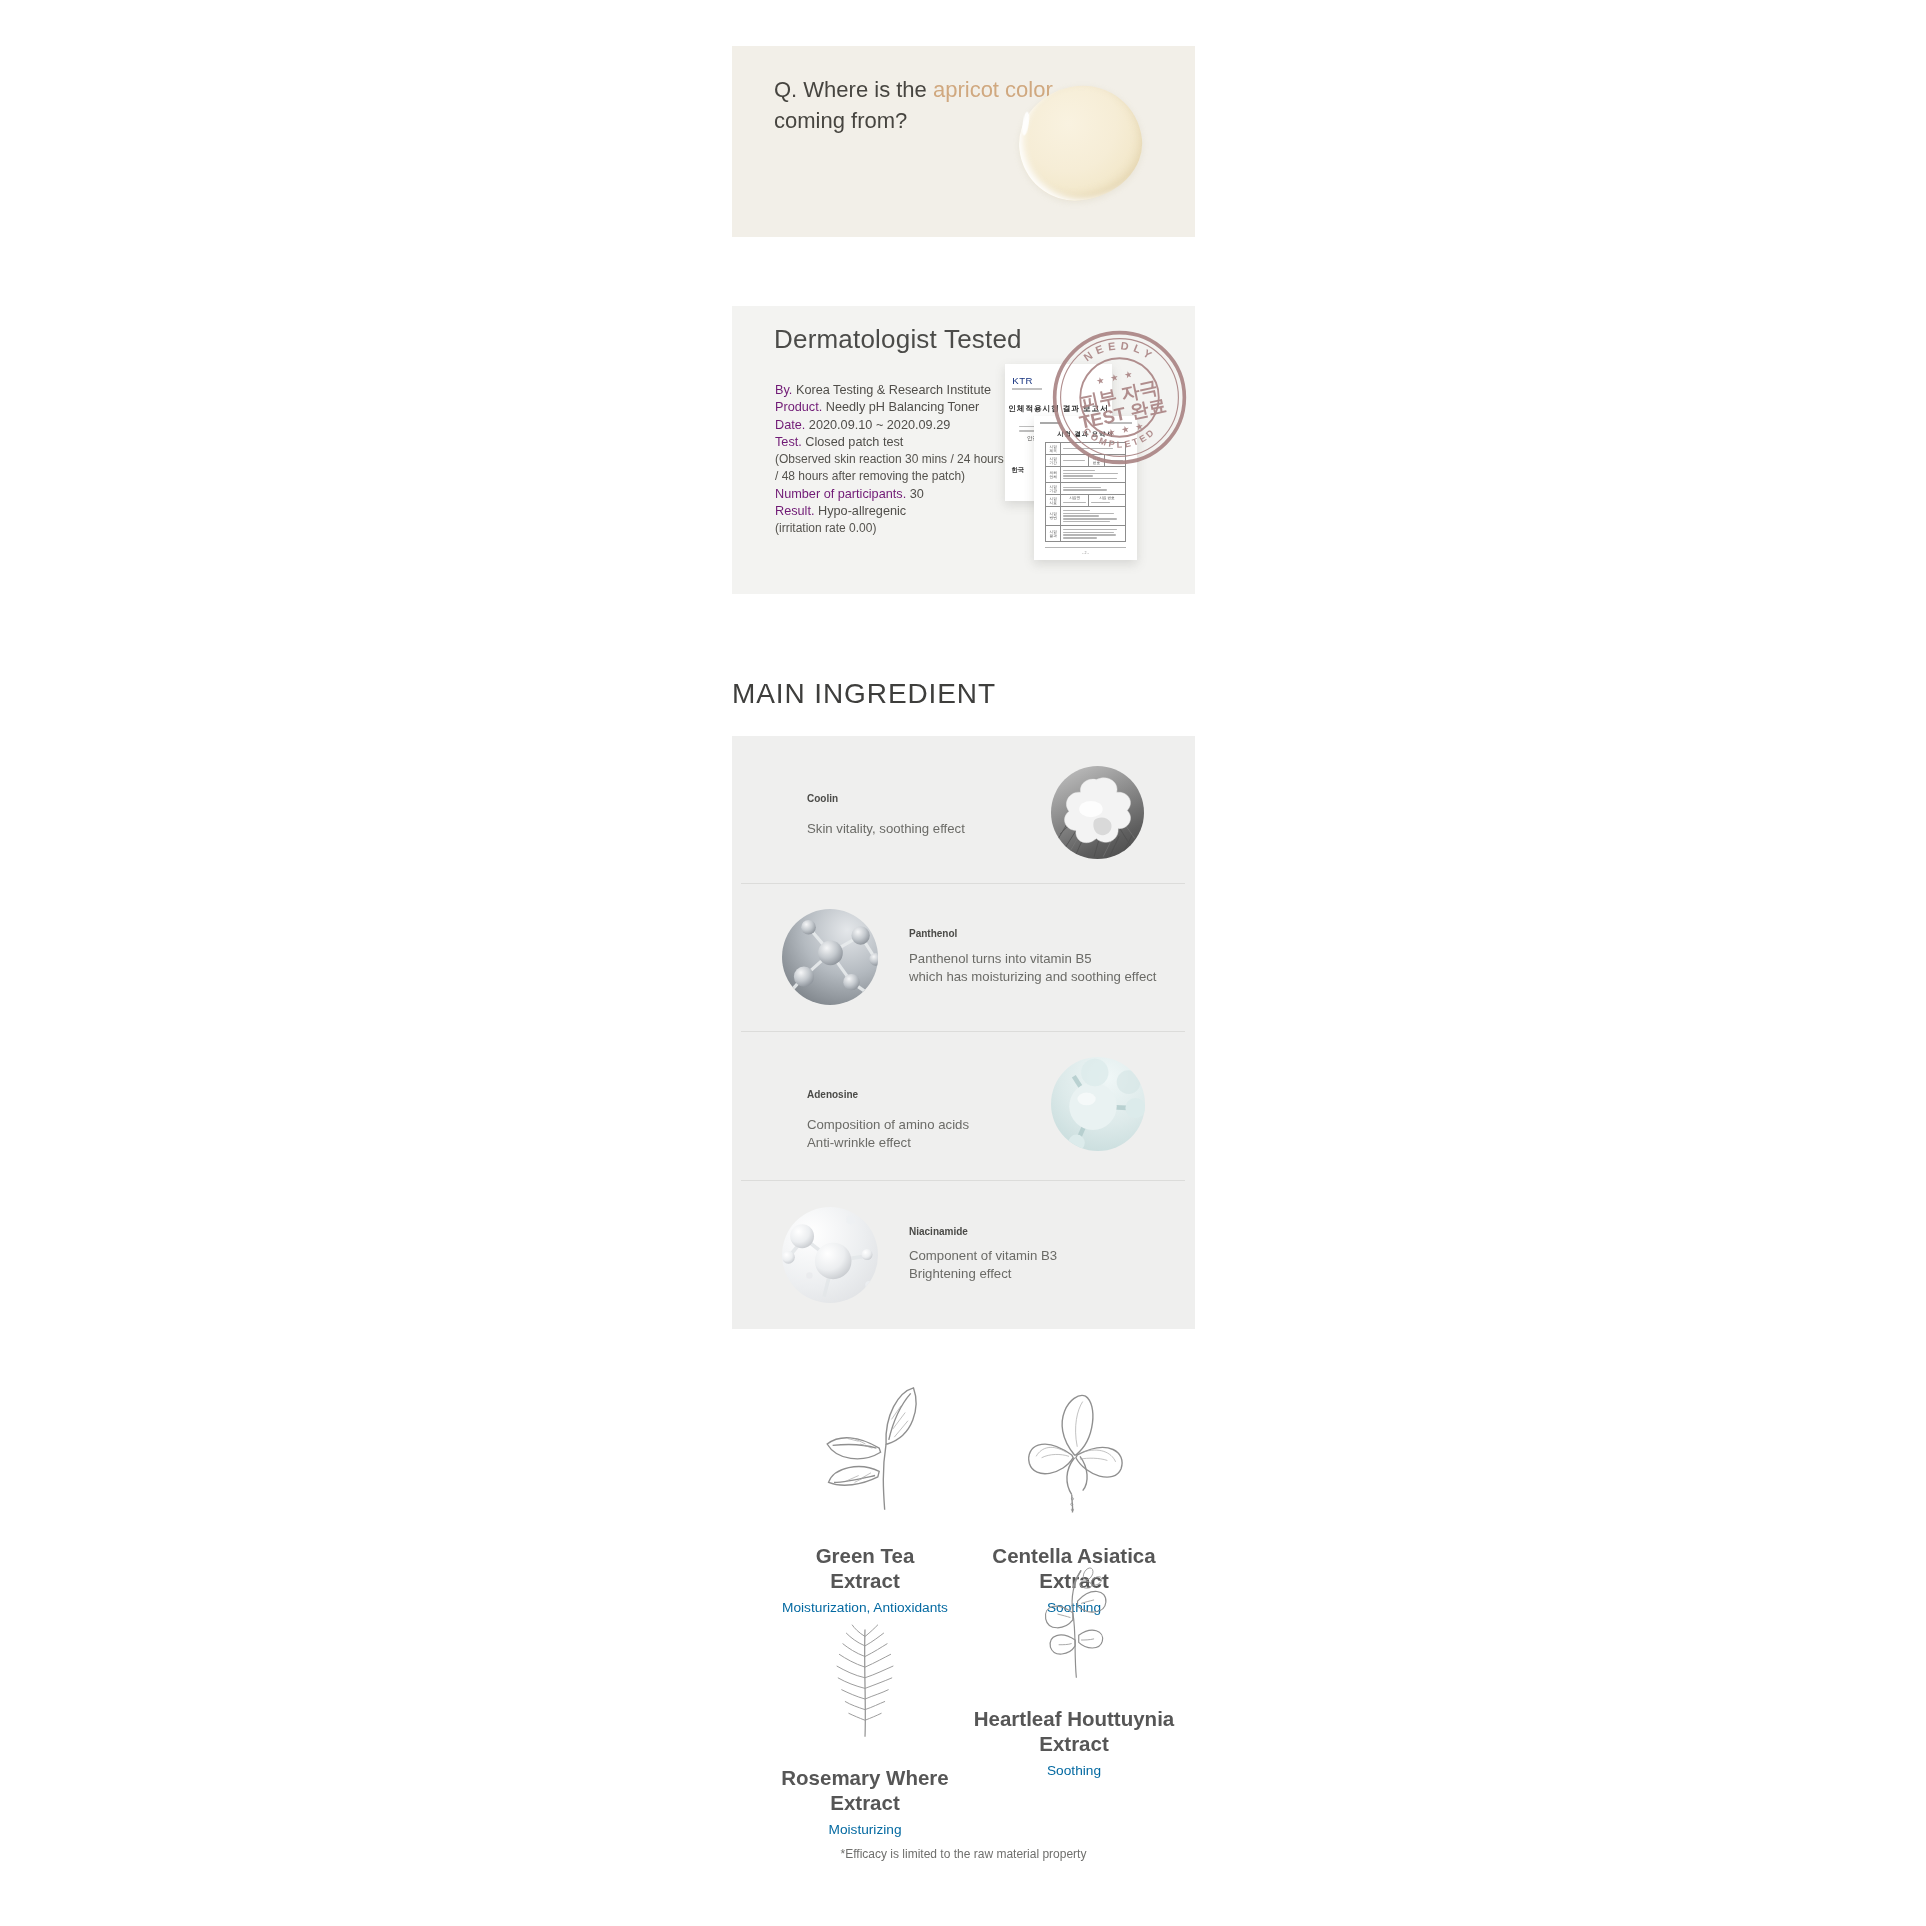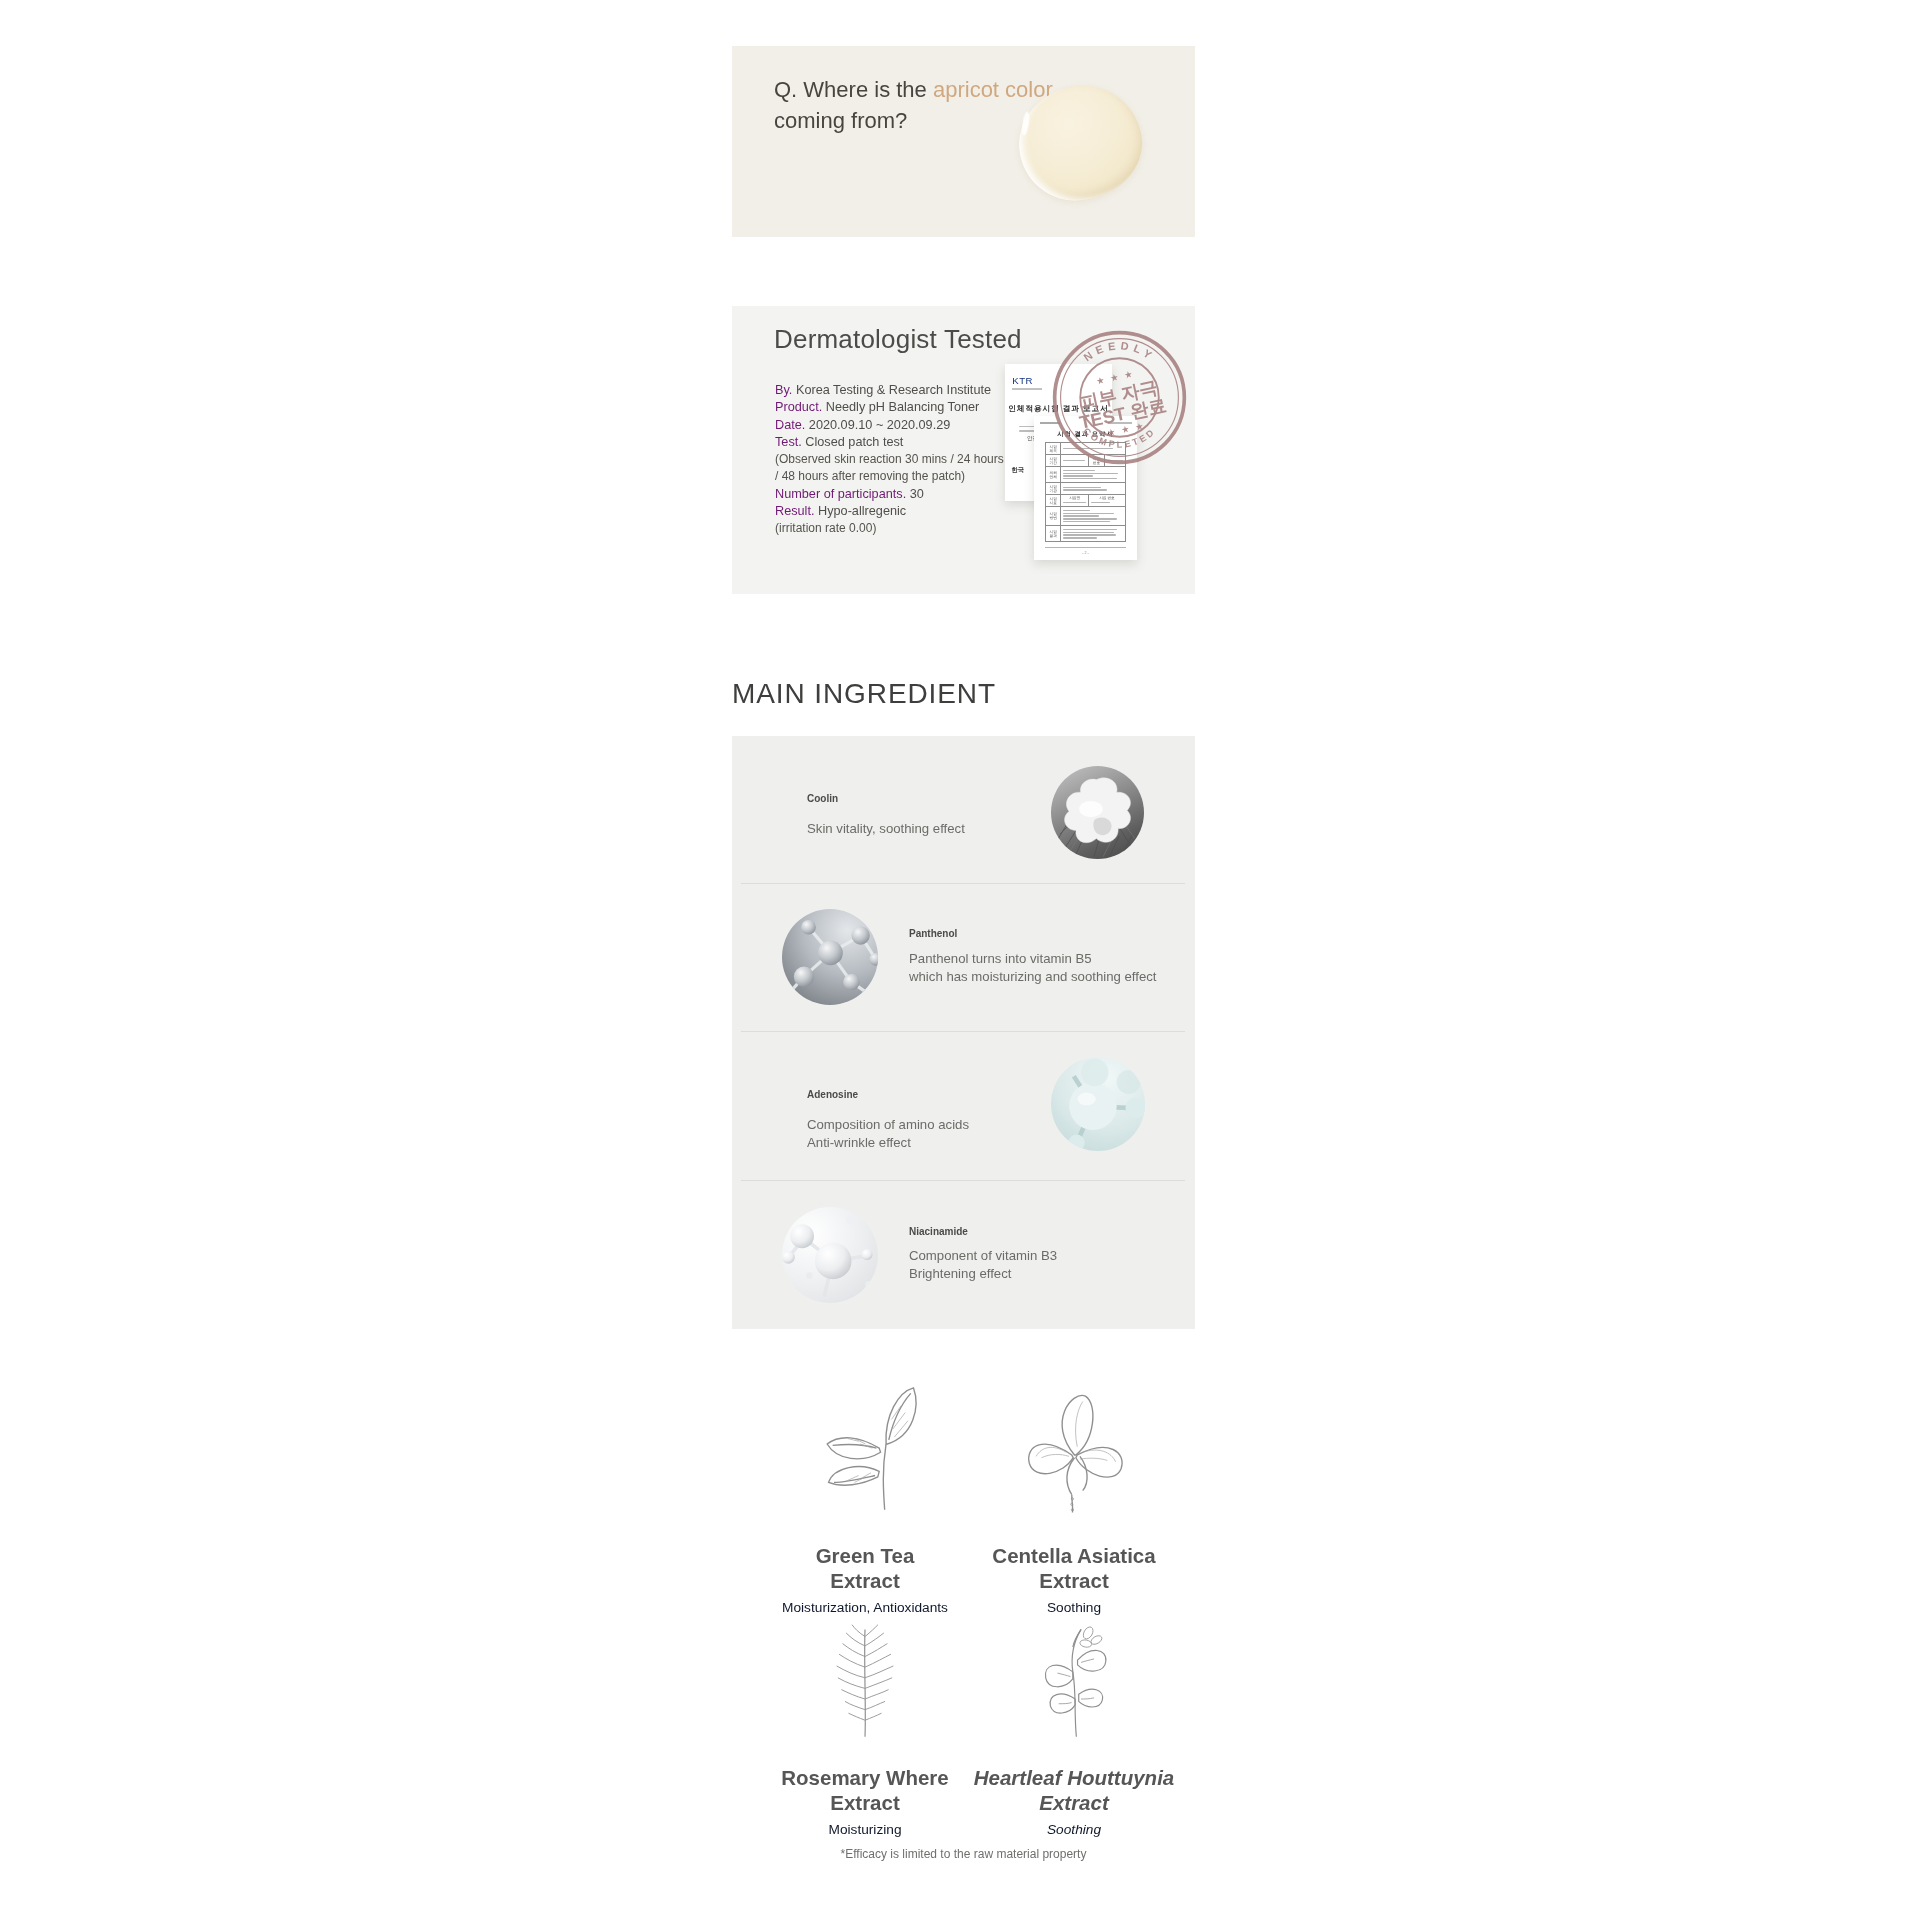--- a/index.html
+++ b/index.html
@@ -59,21 +59,21 @@
   .ing-title{position:absolute;font-size:10px;font-weight:700;color:#4b4b48;}
   .ing-desc{position:absolute;font-size:13.2px;line-height:18px;color:#6b6b67;}
   .circle{position:absolute;border-radius:50%;overflow:hidden;}
   .circle svg{display:block;}
 
   
   .ext-cell{position:absolute;width:228px;text-align:center;}
   .ext-cell svg{display:block;margin:0 auto;}
   .ext-title{font-size:20.5px;line-height:25px;font-weight:700;color:#565656;margin-top:23px;}
   .ext-title.r2{margin-top:20.5px;}
-  .ext-desc{font-size:13.7px;color:#0f172a;margin-top:7.3px;}
+  .ext-desc{font-size:13.7px;color:#0369a1;margin-top:7.3px;}
   .ext-footnote{position:absolute;left:0;top:1847px;width:463px;text-align:center;font-size:12px;color:#6f6f6d;}
 </style>
 </head>
 <body>
 
 <div class="page">
   <div class="col">
 
     <section class="sec-q">
       <div class="q-heading">
@@ -412,21 +412,21 @@
             <path d="M100,164 C110,160 120,156 128,152"></path>
         </g>
       </svg>
       <div class="ext-title r2">
         <div>Rosemary Where</div>
         <div>Extract</div>
       </div>
       <div class="ext-desc">Moisturizing</div>
     </div>
 
-    <div class="ext-cell" style="left:228px;top:1621px;font-style:italic;">
+    <div class="ext-cell" style="left:228px;top:1562px;">
       <svg viewBox="0 0 200 200" width="118" height="123">
         <g fill="none" stroke="#8f8f8f" stroke-width="2">
           <path d="M104,192 C100,150 104,116 98,82 C94,54 100,30 112,10"></path>
           <path d="M98,82 C72,62 48,70 52,92 C56,112 84,112 98,94 Z"></path>
           <path d="M106,62 C128,38 156,42 154,64 C152,84 122,86 106,70 Z"></path>
           <path d="M102,128 C78,112 56,120 60,140 C66,158 92,154 102,138 Z"></path>
           <path d="M108,120 C130,104 152,112 148,130 C144,146 120,144 108,132 Z"></path>
           <path d="M112,10 C104,22 100,30 98,40"></path>
         </g>
         <g fill="none" stroke="#979797" stroke-width="1.4">

